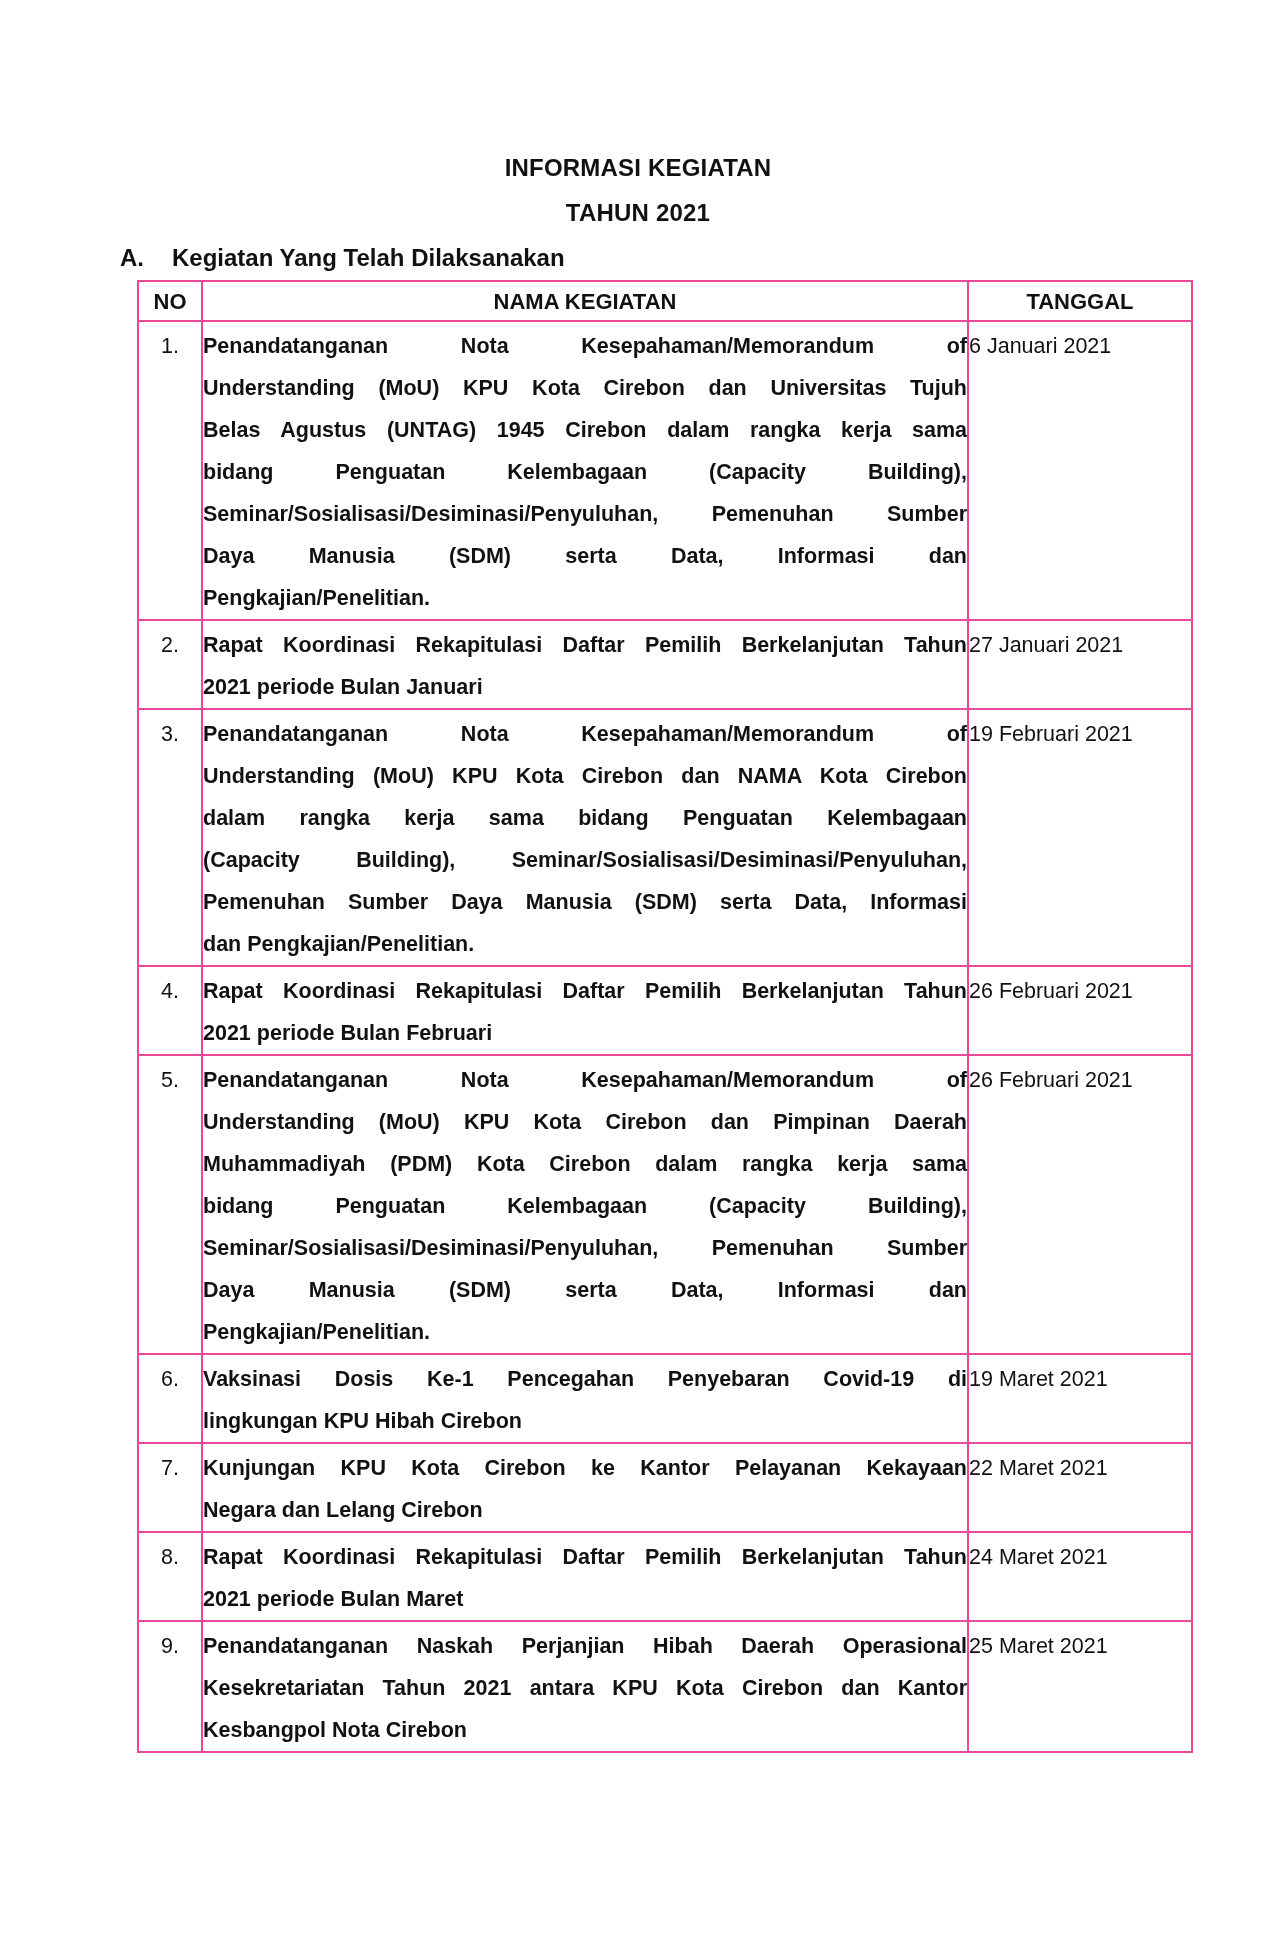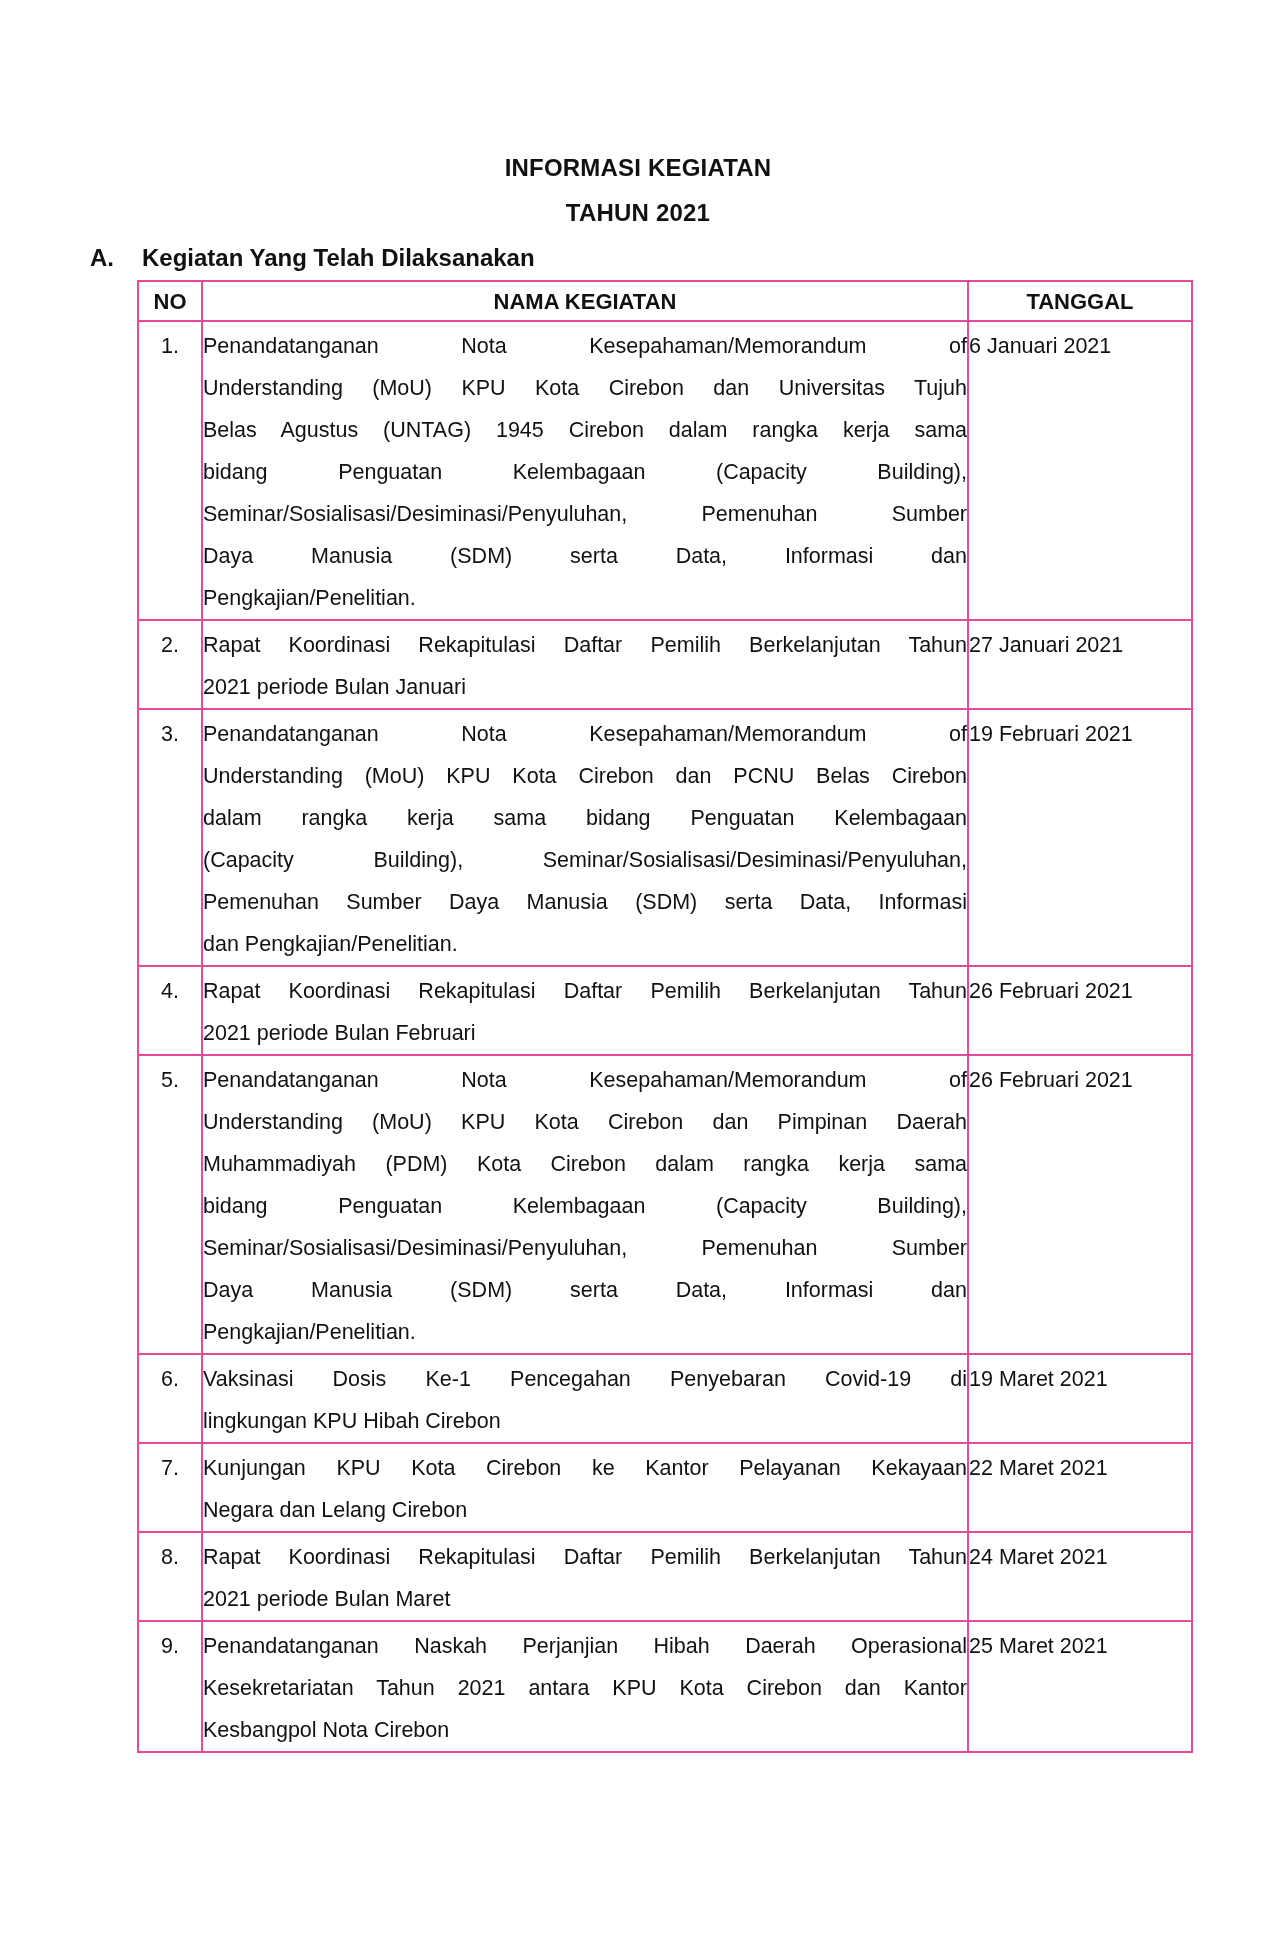--- a/index.html
+++ b/index.html
@@ -21,21 +21,21 @@
     text-align: center;
     font-weight: bold;
     font-size: 24px;
     line-height: 45px;
     letter-spacing: 0.2px;
   }
   .section-heading {
     font-weight: bold;
     font-size: 24px;
     line-height: 45px;
-    padding-left: 90px;
+    padding-left: 120px;
   }
   .section-label {
     display: inline-block;
     width: 52px;
   }
   table.activities {
     border-collapse: collapse;
     table-layout: fixed;
     margin-left: 137px;
     width: 1048px;
@@ -70,20 +70,21 @@
     padding-right: 11px;
   }
   td.cell-tanggal {
     text-align: left;
   }
   .cell-nama .line {
     text-align: justify;
     text-align-last: justify;
     text-justify: inter-word;
     white-space: normal;
+    font-weight: bold;
   }
   .cell-nama .line.last {
     text-align-last: left;
   }
 </style>
 </head>
 <body>
 
 <div class="page">
   <div class="doc-title">INFORMASI KEGIATAN</div>
@@ -120,21 +121,21 @@
           <td class="cell-nama">
             <div class="line">Rapat Koordinasi Rekapitulasi Daftar Pemilih Berkelanjutan Tahun</div>
             <div class="line last">2021 periode Bulan Januari</div>
           </td>
           <td class="cell-tanggal">27 Januari 2021</td>
         </tr>
         <tr>
           <td class="cell-no">3.</td>
           <td class="cell-nama">
             <div class="line">Penandatanganan Nota Kesepahaman/Memorandum of</div>
-            <div class="line">Understanding (MoU) KPU Kota Cirebon dan PCNU Belas Cirebon</div>
+            <div class="line">Understanding (MoU) KPU Kota Cirebon dan NAMA Kota Cirebon</div>
             <div class="line">dalam rangka kerja sama bidang Penguatan Kelembagaan</div>
             <div class="line">(Capacity Building), Seminar/Sosialisasi/Desiminasi/Penyuluhan,</div>
             <div class="line">Pemenuhan Sumber Daya Manusia (SDM) serta Data, Informasi</div>
             <div class="line last">dan Pengkajian/Penelitian.</div>
           </td>
           <td class="cell-tanggal">19 Februari 2021</td>
         </tr>
         <tr>
           <td class="cell-no">4.</td>
           <td class="cell-nama">

